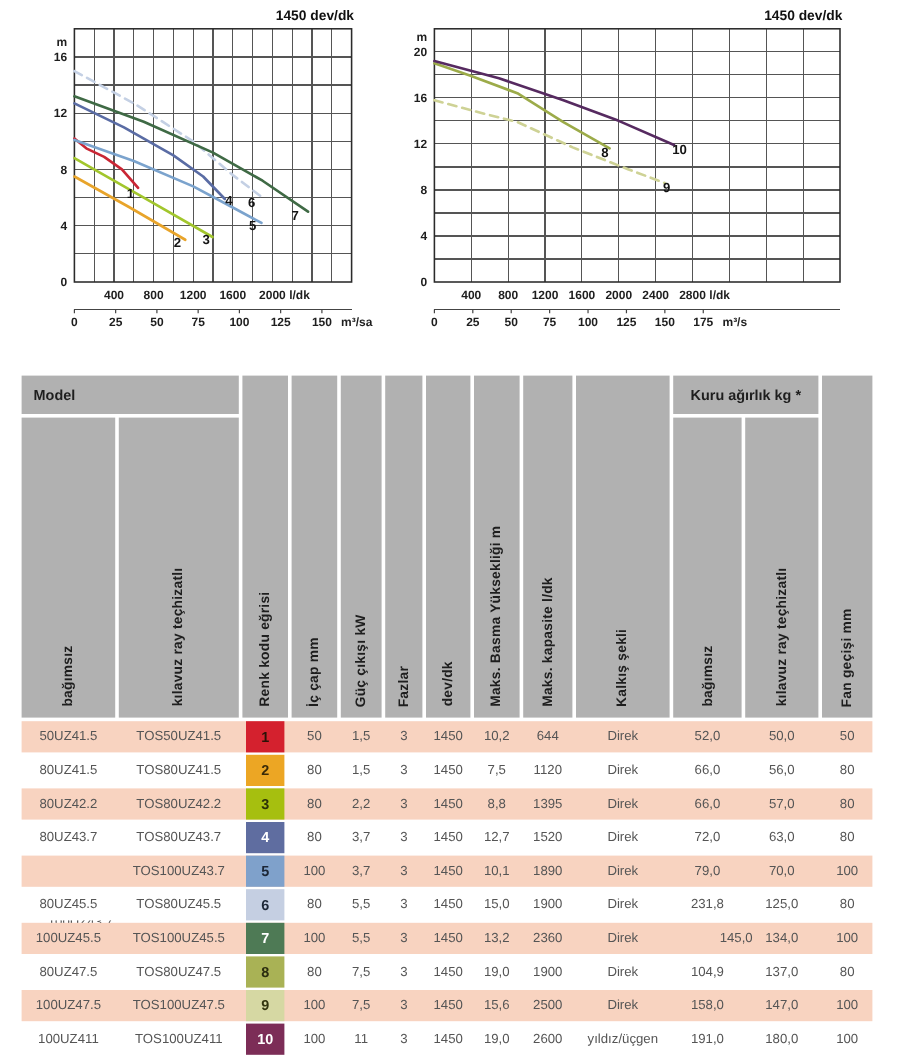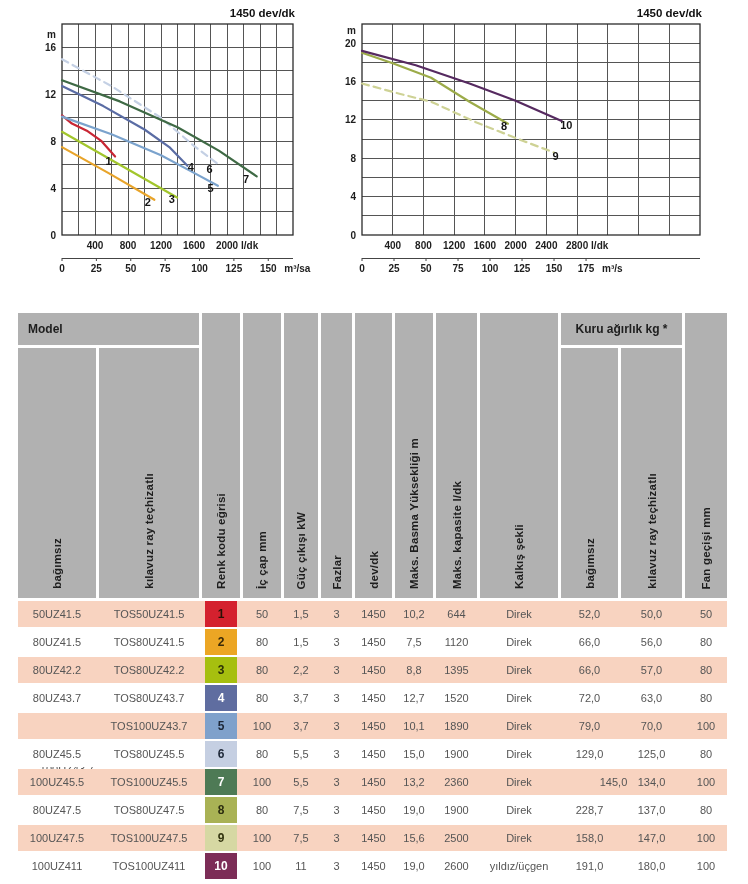--- a/index.html
+++ b/index.html
@@ -296,21 +296,21 @@
           <div class="tcell" style="left: 0px; width: 78px;">80UZ45.5</div>
           <div class="tcell" style="left: 81px; width: 100px;">TOS80UZ45.5</div>
           <div class="chip" style="left: 187px; width: 32px; background: rgb(197, 207, 226); color: rgb(28, 38, 54);">6</div>
           <div class="tcell" style="left: 225px; width: 38px;">80</div>
           <div class="tcell" style="left: 266px; width: 34px;">5,5</div>
           <div class="tcell" style="left: 303px; width: 31px;">3</div>
           <div class="tcell" style="left: 337px; width: 37px;">1450</div>
           <div class="tcell" style="left: 377px; width: 38px;">15,0</div>
           <div class="tcell" style="left: 418px; width: 41px;">1900</div>
           <div class="tcell" style="left: 462px; width: 78px;">Direk</div>
-          <div class="tcell" style="left: 543px; width: 57px;">129,0</div>
+          <div class="tcell" style="left: 543px; width: 57px;">231,8</div>
           <div class="tcell" style="left: 603px; width: 61px;">125,0</div>
           <div class="tcell" style="left: 667px; width: 42px;">80</div>
         </div>
         <div class="trow" style="top: 456px;">
           <div class="stripe" style="background: rgb(248, 211, 192);"></div>
           <div class="tcell" style="left: 0px; width: 78px;">100UZ45.5</div>
           <div class="tcell" style="left: 81px; width: 100px;">TOS100UZ45.5</div>
           <div class="chip" style="left: 187px; width: 32px; background: rgb(78, 122, 85); color: rgb(255, 255, 255);">7</div>
           <div class="tcell" style="left: 225px; width: 38px;">100</div>
           <div class="tcell" style="left: 266px; width: 34px;">5,5</div>
@@ -328,21 +328,21 @@
           <div class="tcell" style="left: 0px; width: 78px;">80UZ47.5</div>
           <div class="tcell" style="left: 81px; width: 100px;">TOS80UZ47.5</div>
           <div class="chip" style="left: 187px; width: 32px; background: rgb(169, 178, 85); color: rgb(44, 46, 16);">8</div>
           <div class="tcell" style="left: 225px; width: 38px;">80</div>
           <div class="tcell" style="left: 266px; width: 34px;">7,5</div>
           <div class="tcell" style="left: 303px; width: 31px;">3</div>
           <div class="tcell" style="left: 337px; width: 37px;">1450</div>
           <div class="tcell" style="left: 377px; width: 38px;">19,0</div>
           <div class="tcell" style="left: 418px; width: 41px;">1900</div>
           <div class="tcell" style="left: 462px; width: 78px;">Direk</div>
-          <div class="tcell" style="left: 543px; width: 57px;">228,7</div>
+          <div class="tcell" style="left: 543px; width: 57px;">104,9</div>
           <div class="tcell" style="left: 603px; width: 61px;">137,0</div>
           <div class="tcell" style="left: 667px; width: 42px;">80</div>
         </div>
         <div class="trow" style="top: 512px;">
           <div class="stripe" style="background: rgb(248, 211, 192);"></div>
           <div class="tcell" style="left: 0px; width: 78px;">100UZ47.5</div>
           <div class="tcell" style="left: 81px; width: 100px;">TOS100UZ47.5</div>
           <div class="chip" style="left: 187px; width: 32px; background: rgb(214, 216, 163); color: rgb(51, 53, 15);">9</div>
           <div class="tcell" style="left: 225px; width: 38px;">100</div>
           <div class="tcell" style="left: 266px; width: 34px;">7,5</div>

